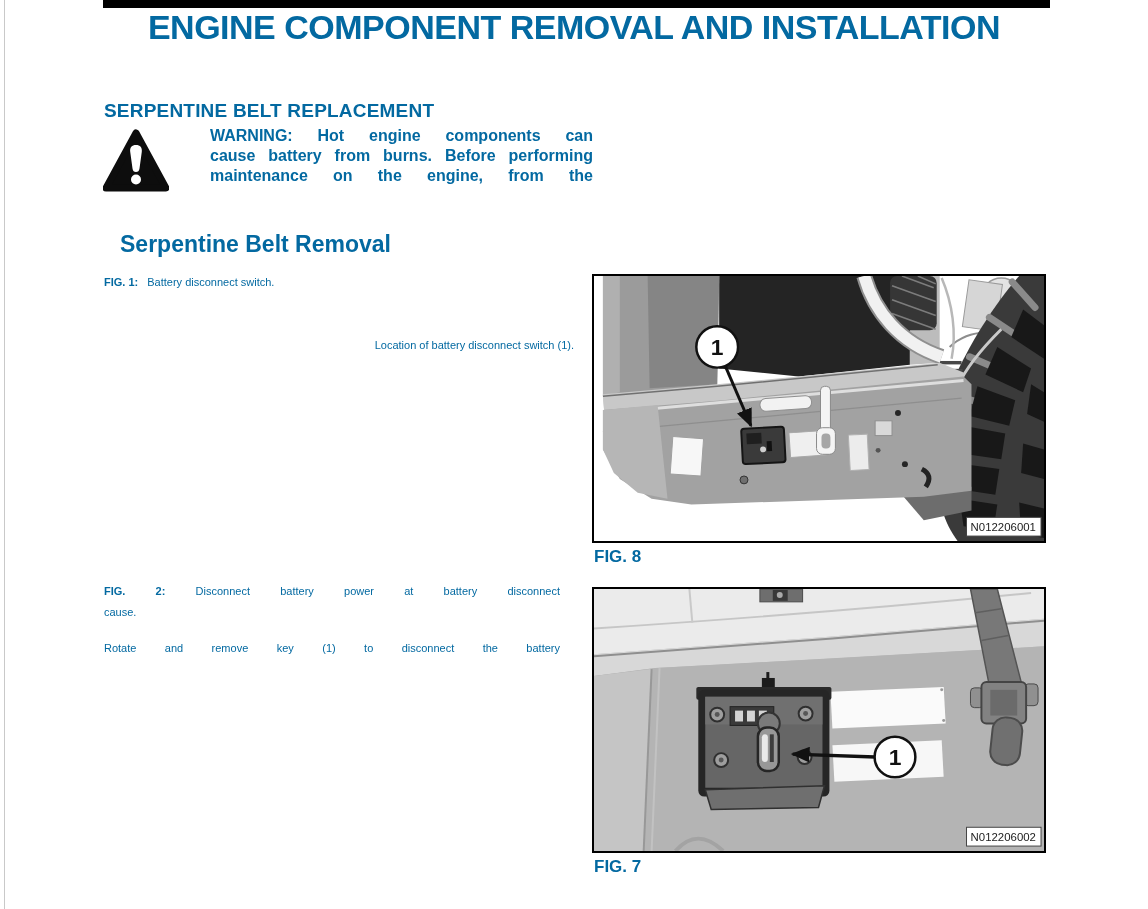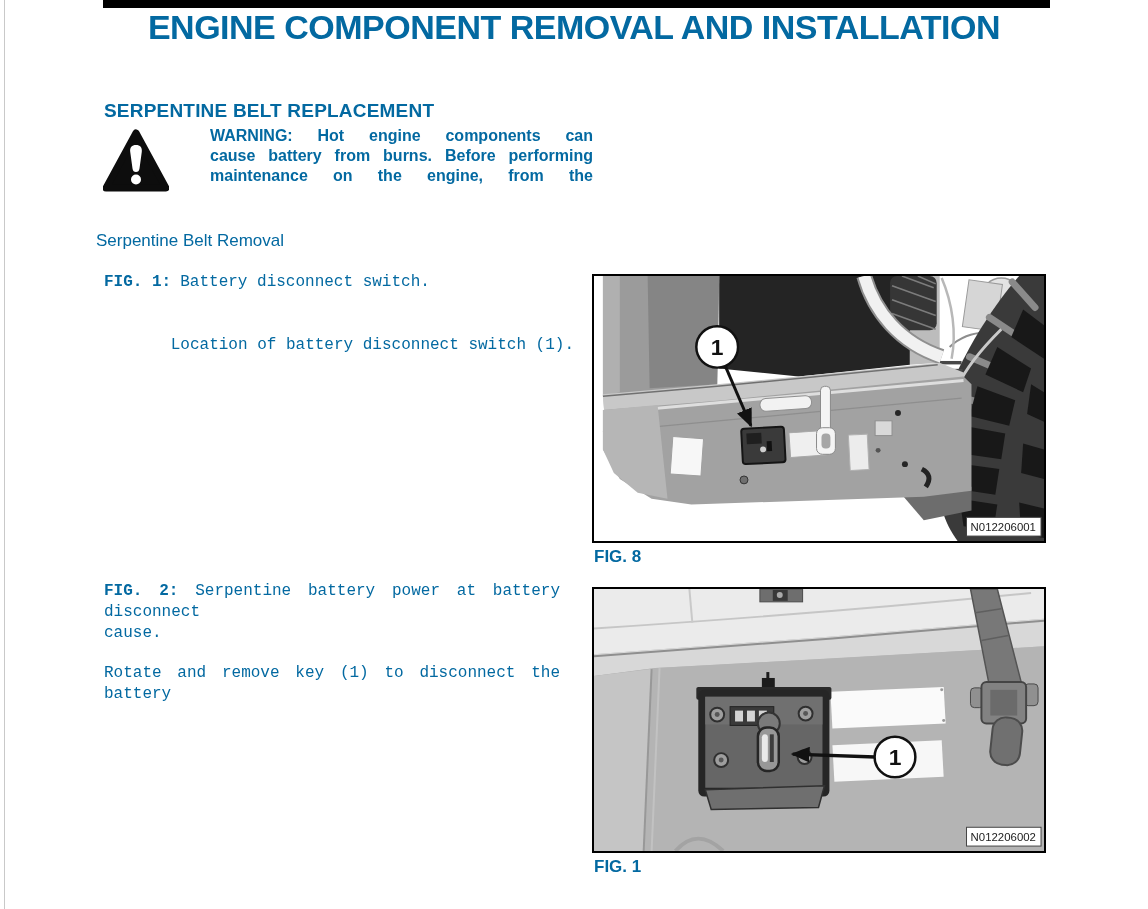--- a/index.html
+++ b/index.html
@@ -11,29 +11,29 @@
   .topbar{position:absolute;left:103px;top:0;width:947px;height:8px;background:#000;}
   .page-title{
     position:absolute;left:0;top:8px;width:1148px;text-align:center;
     font-size:34px;font-weight:700;letter-spacing:-0.5px;white-space:nowrap;
   }
   .sec-heading{position:absolute;left:104px;top:100px;font-size:19px;font-weight:700;letter-spacing:0.2px;white-space:nowrap;}
   .warn-icon{position:absolute;left:103px;top:129px;width:66px;height:66px;}
   .warn-text{position:absolute;left:178px;top:126px;width:383px;font-size:16px;font-weight:700;line-height:20px;margin-left:32px;}
   .jline{text-align:justify;text-align-last:justify;}
   .lline{text-align:left;}
-  .sub-heading{position:absolute;left:96px;top:231px;font-size:17px;font-weight:400;white-space:nowrap;}
-  .bodytext{font-size:16px;line-height:21px;font-family:Liberation Mono, monospace;}
+  .sub-heading{position:absolute;left:120px;top:231px;font-size:23px;font-weight:700;white-space:nowrap;}
+  .bodytext{font-size:11px;line-height:21px;}
   .figcap1{position:absolute;left:104px;top:272px;width:460px;}
   .impline{position:absolute;left:104px;top:303px;width:470px;font-style:italic;}
   .locline{position:absolute;left:104px;top:335px;width:470px;text-align:right;}
   .b{font-weight:700;}
   .gap2{padding-left:9px;}
   .fig2para{position:absolute;left:104px;top:581px;width:456px;}
-  .fig2body{position:absolute;left:104px;top:663px;width:456px;}
+  .fig2body{position:absolute;left:104px;top:638px;width:456px;}
   .figure{position:absolute;left:592px;border:2px solid #000;background:#fff;}
   .figure.f1{top:274px;width:450px;height:265px;}
   .figure.f2{top:587px;width:450px;height:262px;}
   .figure svg{display:block;}
   .fig-label{position:absolute;left:594px;font-size:17px;font-weight:700;}
   .fl1{top:547px;}
   .fl2{top:857px;}
   svg text.wm{font-family:"Liberation Sans","DejaVu Sans",sans-serif;}
   svg text.co{font-family:"Liberation Sans","DejaVu Sans",sans-serif;font-weight:700;}
 </style>
@@ -189,21 +189,21 @@
 
       <g>
         <rect x="375" y="245" width="75" height="19" fill="#ffffff" stroke="#444" stroke-width="1"></rect>
         <text class="wm" x="412" y="259" font-size="11.5" text-anchor="middle" fill="#222">N012206001</text>
       </g>
     </svg>
   </div>
   <div class="fig-label fl1">FIG. 8</div>
 
   <div class="fig2para bodytext">
-    <div class="jline"><span class="b">FIG. 2:</span> <span>Serpentine battery power at battery disconnect</span></div>
+    <div class="jline"><span class="b">FIG. 2:</span> <span>Disconnect battery power at battery disconnect</span></div>
     <div class="lline">cause.</div>
   </div>
   <div class="fig2body bodytext">
     <div class="jline">Rotate and remove key (1) to disconnect the battery</div>
   </div>
 
   <div class="figure f2">
     <svg width="450" height="262" viewBox="0 0 453 265" preserveAspectRatio="none">
       <defs>
         <marker id="ah2" markerUnits="userSpaceOnUse" markerWidth="20" markerHeight="16" refX="17" refY="8" orient="auto">
@@ -287,15 +287,15 @@
         <circle cx="303" cy="170" r="20.5" fill="#ffffff" stroke="#111" stroke-width="2.5"></circle>
         <text class="co" x="303" y="178" font-size="23" text-anchor="middle" fill="#111">1</text>
       </g>
 
       <g>
         <rect x="375" y="241" width="75" height="19" fill="#ffffff" stroke="#444" stroke-width="1"></rect>
         <text class="wm" x="412" y="255" font-size="11.5" text-anchor="middle" fill="#222">N012206002</text>
       </g>
     </svg>
   </div>
-  <div class="fig-label fl2">FIG. 1</div>
+  <div class="fig-label fl2">FIG. 7</div>
 
 </div>
 
 </body></html>

